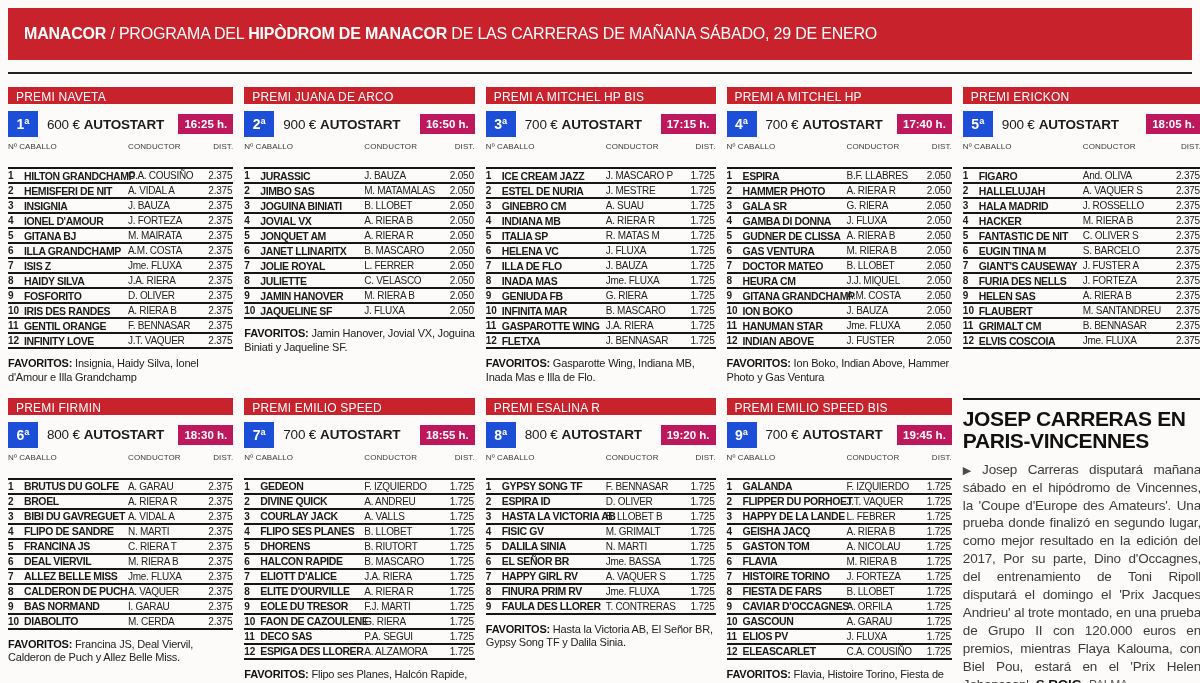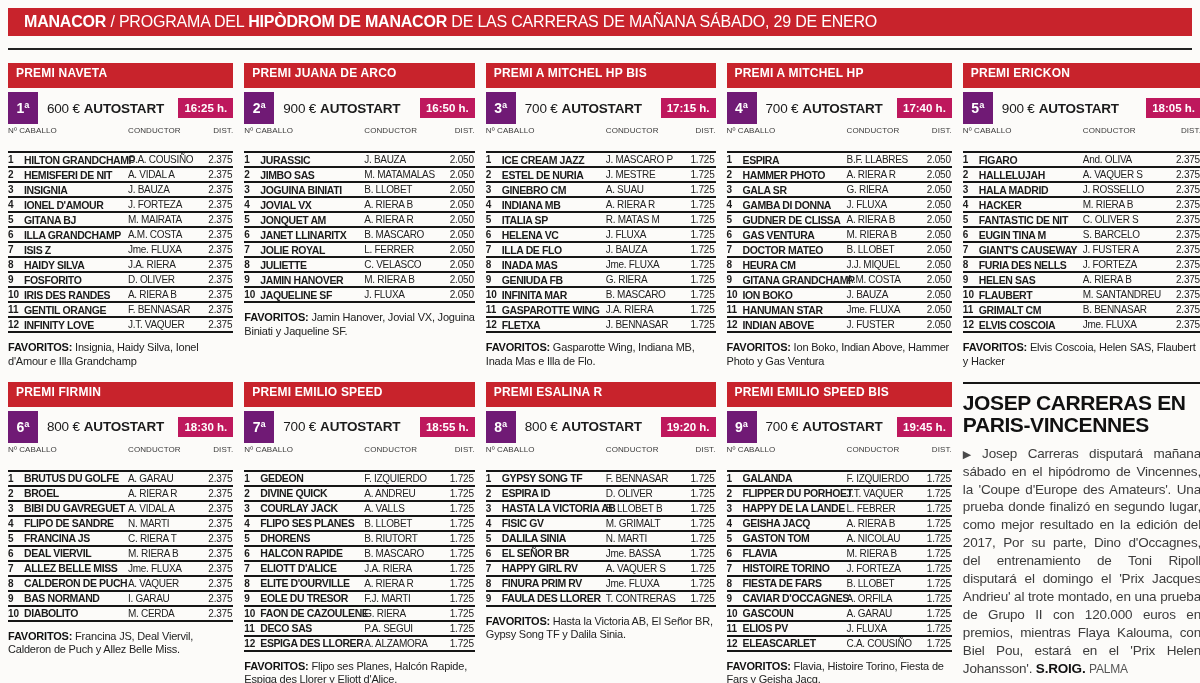--- a/index.html
+++ b/index.html
@@ -4,39 +4,39 @@
 <style>
   * { box-sizing: border-box; margin: 0; padding: 0; }
   html,body { width:1200px; height:683px; }
   body {
     font-family: "Liberation Sans", "DejaVu Sans", sans-serif;
     background:#fcfbf9; color:#1b1b1b;
     width:1200px; height:683px; overflow:hidden;
     padding:8px 8px 0;
   }
   .banner {
-    background:#c8232c; color:#fff; height:28px;
+    background:#c8232c; color:#fff; height:52px;
     display:flex; align-items:center; padding:12px 16px;
     font-size:16px; letter-spacing:-0.2px; white-space:pre;
   }
   .banner b { font-weight:bold; }
   .top-rule { border-top:2px solid #222; margin:12px 0 13px; }
 
   #races-grid {
     display:grid; grid-template-columns:repeat(5,1fr);
     column-gap:11px; row-gap:13px; align-items:start;
   }
   .race-card { font-size:10.5px; }
   .premi-bar {
-    background:#c8232c; color:#fff; font-weight:bold;
-    font-size:12px; padding:3px 8px 8px; letter-spacing:0.2px;
+    background:#c8232c; color:#fff; font-weight:normal;
+    font-size:12px; padding:3px 8px 0; letter-spacing:0.2px;
   }
   .race-info { display:flex; align-items:center; margin:7px 0 5px; height:26px; }
   .race-num {
-    background:#701a75; color:#fff; width:30px; height:32px;
+    background:#1d4ed8; color:#fff; width:30px; height:26px;
     display:flex; align-items:center; justify-content:center;
     font-weight:bold; font-size:14px;
   }
   .race-prize { margin-left:9px; font-size:13.5px; letter-spacing:-0.2px; }
   .race-start { font-weight:bold; font-size:13.5px; margin-left:4px; letter-spacing:-0.2px; }
   .race-time {
     margin-left:auto; background:#be185d; color:#fff; font-weight:bold;
     font-size:11.5px; padding:4px 6px; min-width:52px; text-align:center;
   }
   .cols-header, .race-row {
@@ -515,23 +515,20 @@
           <span class="cell-driver">B. BENNASAR</span>
           <span class="cell-dist">2.375</span>
         </div>
         <div class="race-row">
           <span class="cell-no">12</span>
           <span class="cell-horse">ELVIS COSCOIA</span>
           <span class="cell-driver">Jme. FLUXA</span>
           <span class="cell-dist">2.375</span>
         </div>
       </div>
-    <div class="favorites">
-      <b>FAVORITOS: </b><span>Elvis Coscoia, Helen SAS, Flaubert y Hacker</span>
-    </div>
   </div>
 
   <div class="race-card">
     <div class="premi-bar">PREMI FIRMIN</div>
     <div class="race-info">
       <div class="race-num">6ª</div>
       <span class="race-prize">800 €</span>
       <span class="race-start">AUTOSTART</span>
       <div class="race-time">18:30 h.</div>
     </div>

